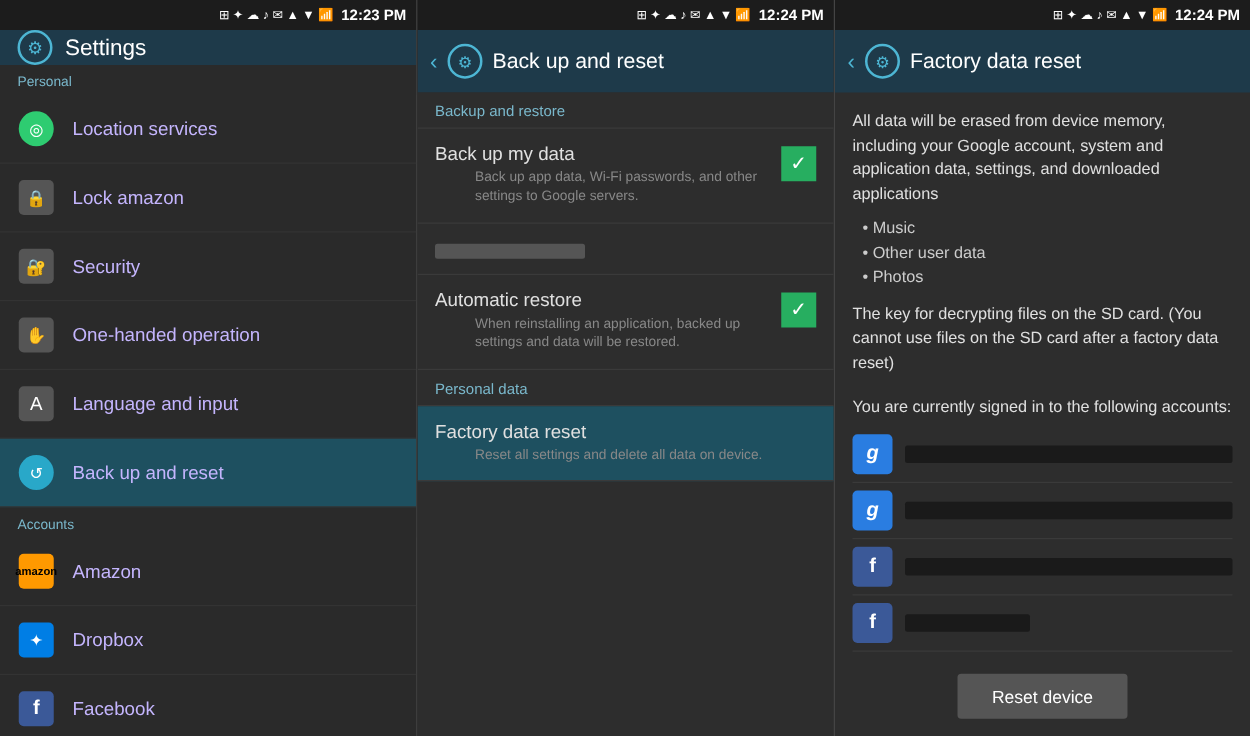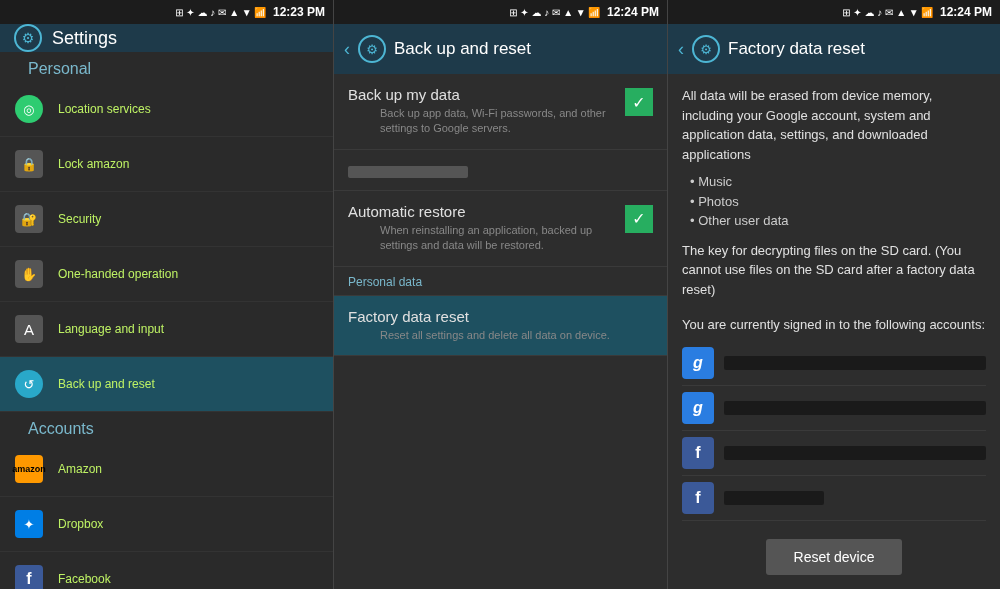--- a/index.html
+++ b/index.html
@@ -74,22 +74,22 @@
       font-size: 14px;
       flex-shrink: 0;
     }
     .panel-header .title {
       color: #fff;
       font-size: 18px;
       font-weight: normal;
     }
 
     .section-label {
-      padding: 8px 28px 4px;
-      font-size: 16px;
+      padding: 8px 14px 4px;
+      font-size: 11px;
       color: #7ab8cc;
       background: #2a2a2a;
     }
 
     .menu-item {
       display: flex;
       align-items: center;
       padding: 12px 14px;
       gap: 14px;
       cursor: pointer;
@@ -100,22 +100,22 @@
     }
     .menu-item .item-icon {
       width: 30px;
       height: 30px;
       display: flex;
       align-items: center;
       justify-content: center;
       flex-shrink: 0;
     }
     .menu-item .item-label {
-      color: #bef264;
-      font-size: 12px;
+      color: #c4b5fd;
+      font-size: 15px;
     }
 
     
     .icon-circle {
       width: 28px;
       height: 28px;
       border-radius: 50%;
       display: flex;
       align-items: center;
       justify-content: center;
@@ -402,20 +402,21 @@
   <div class="status-bar">
     <span class="icons">⊞ ✦ ☁ ♪ ✉ ▲ ▼ 📶</span>
     <span class="time">12:24 PM</span>
   </div>
   <div class="sub-header">
     <span class="back-arrow">‹</span>
     <div class="gear-icon">⚙</div>
     <span class="title">Back up and reset</span>
   </div>
 
+  <div class="sub-section-label">Backup and restore</div>
 
   <div class="setting-item">
     <div class="setting-text">
       <div class="setting-title">Back up my data</div>
       <div class="setting-desc">Back up app data, Wi-Fi passwords, and other settings to Google servers.</div>
     </div>
     <div class="checkmark">✓</div>
   </div>
 
   <div class="setting-item">
@@ -453,22 +454,22 @@
     <span class="back-arrow">‹</span>
     <div class="gear-icon">⚙</div>
     <span class="title">Factory data reset</span>
   </div>
 
   <div class="panel-right-inner">
     <div class="right-content">
       <p>All data will be erased from device memory, including your Google account, system and application data, settings, and downloaded applications</p>
       <ul class="bullet-list">
         <li>Music</li>
+        <li>Other user data</li>
         <li>Photos</li>
-        <li>Other user data</li>
       </ul>
       <p>The key for decrypting files on the SD card. (You cannot use files on the SD card after a factory data reset)</p>
       <p class="signed-in-text">You are currently signed in to the following accounts:</p>
 
       <div class="account-item">
         <div class="account-icon google">g</div>
         <div class="account-email"></div>
       </div>
       <div class="account-item">
         <div class="account-icon google">g</div>

